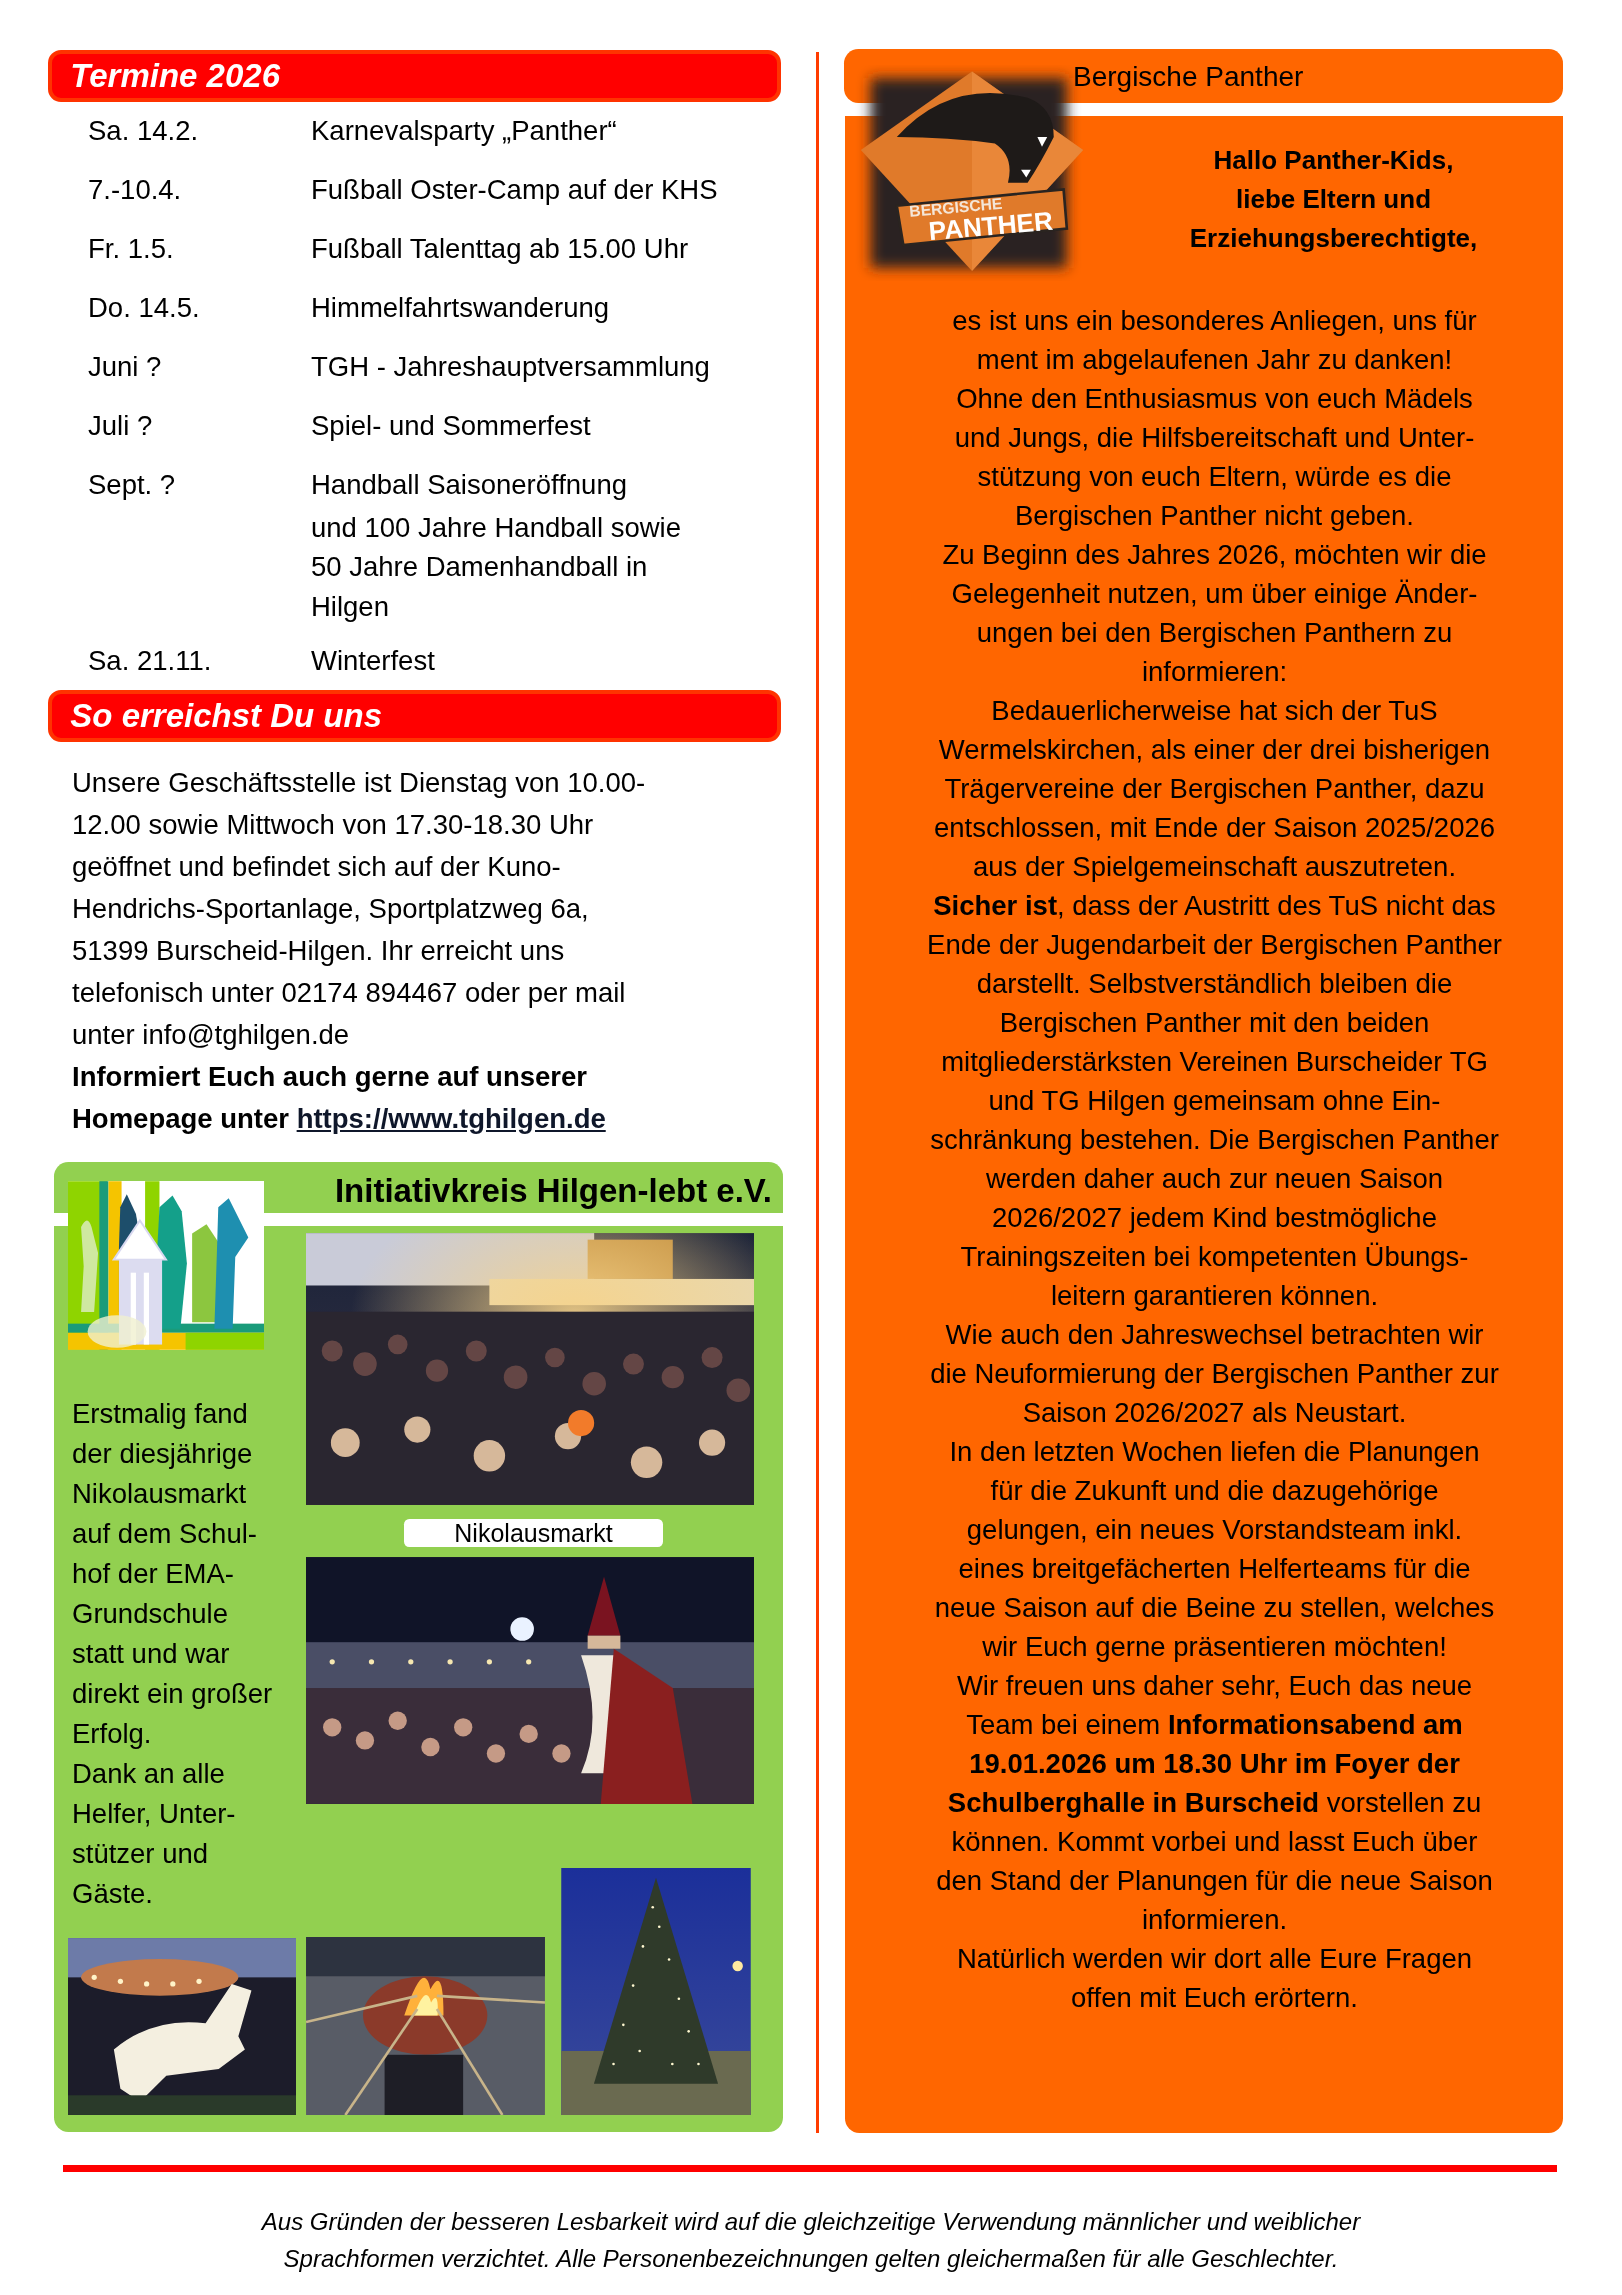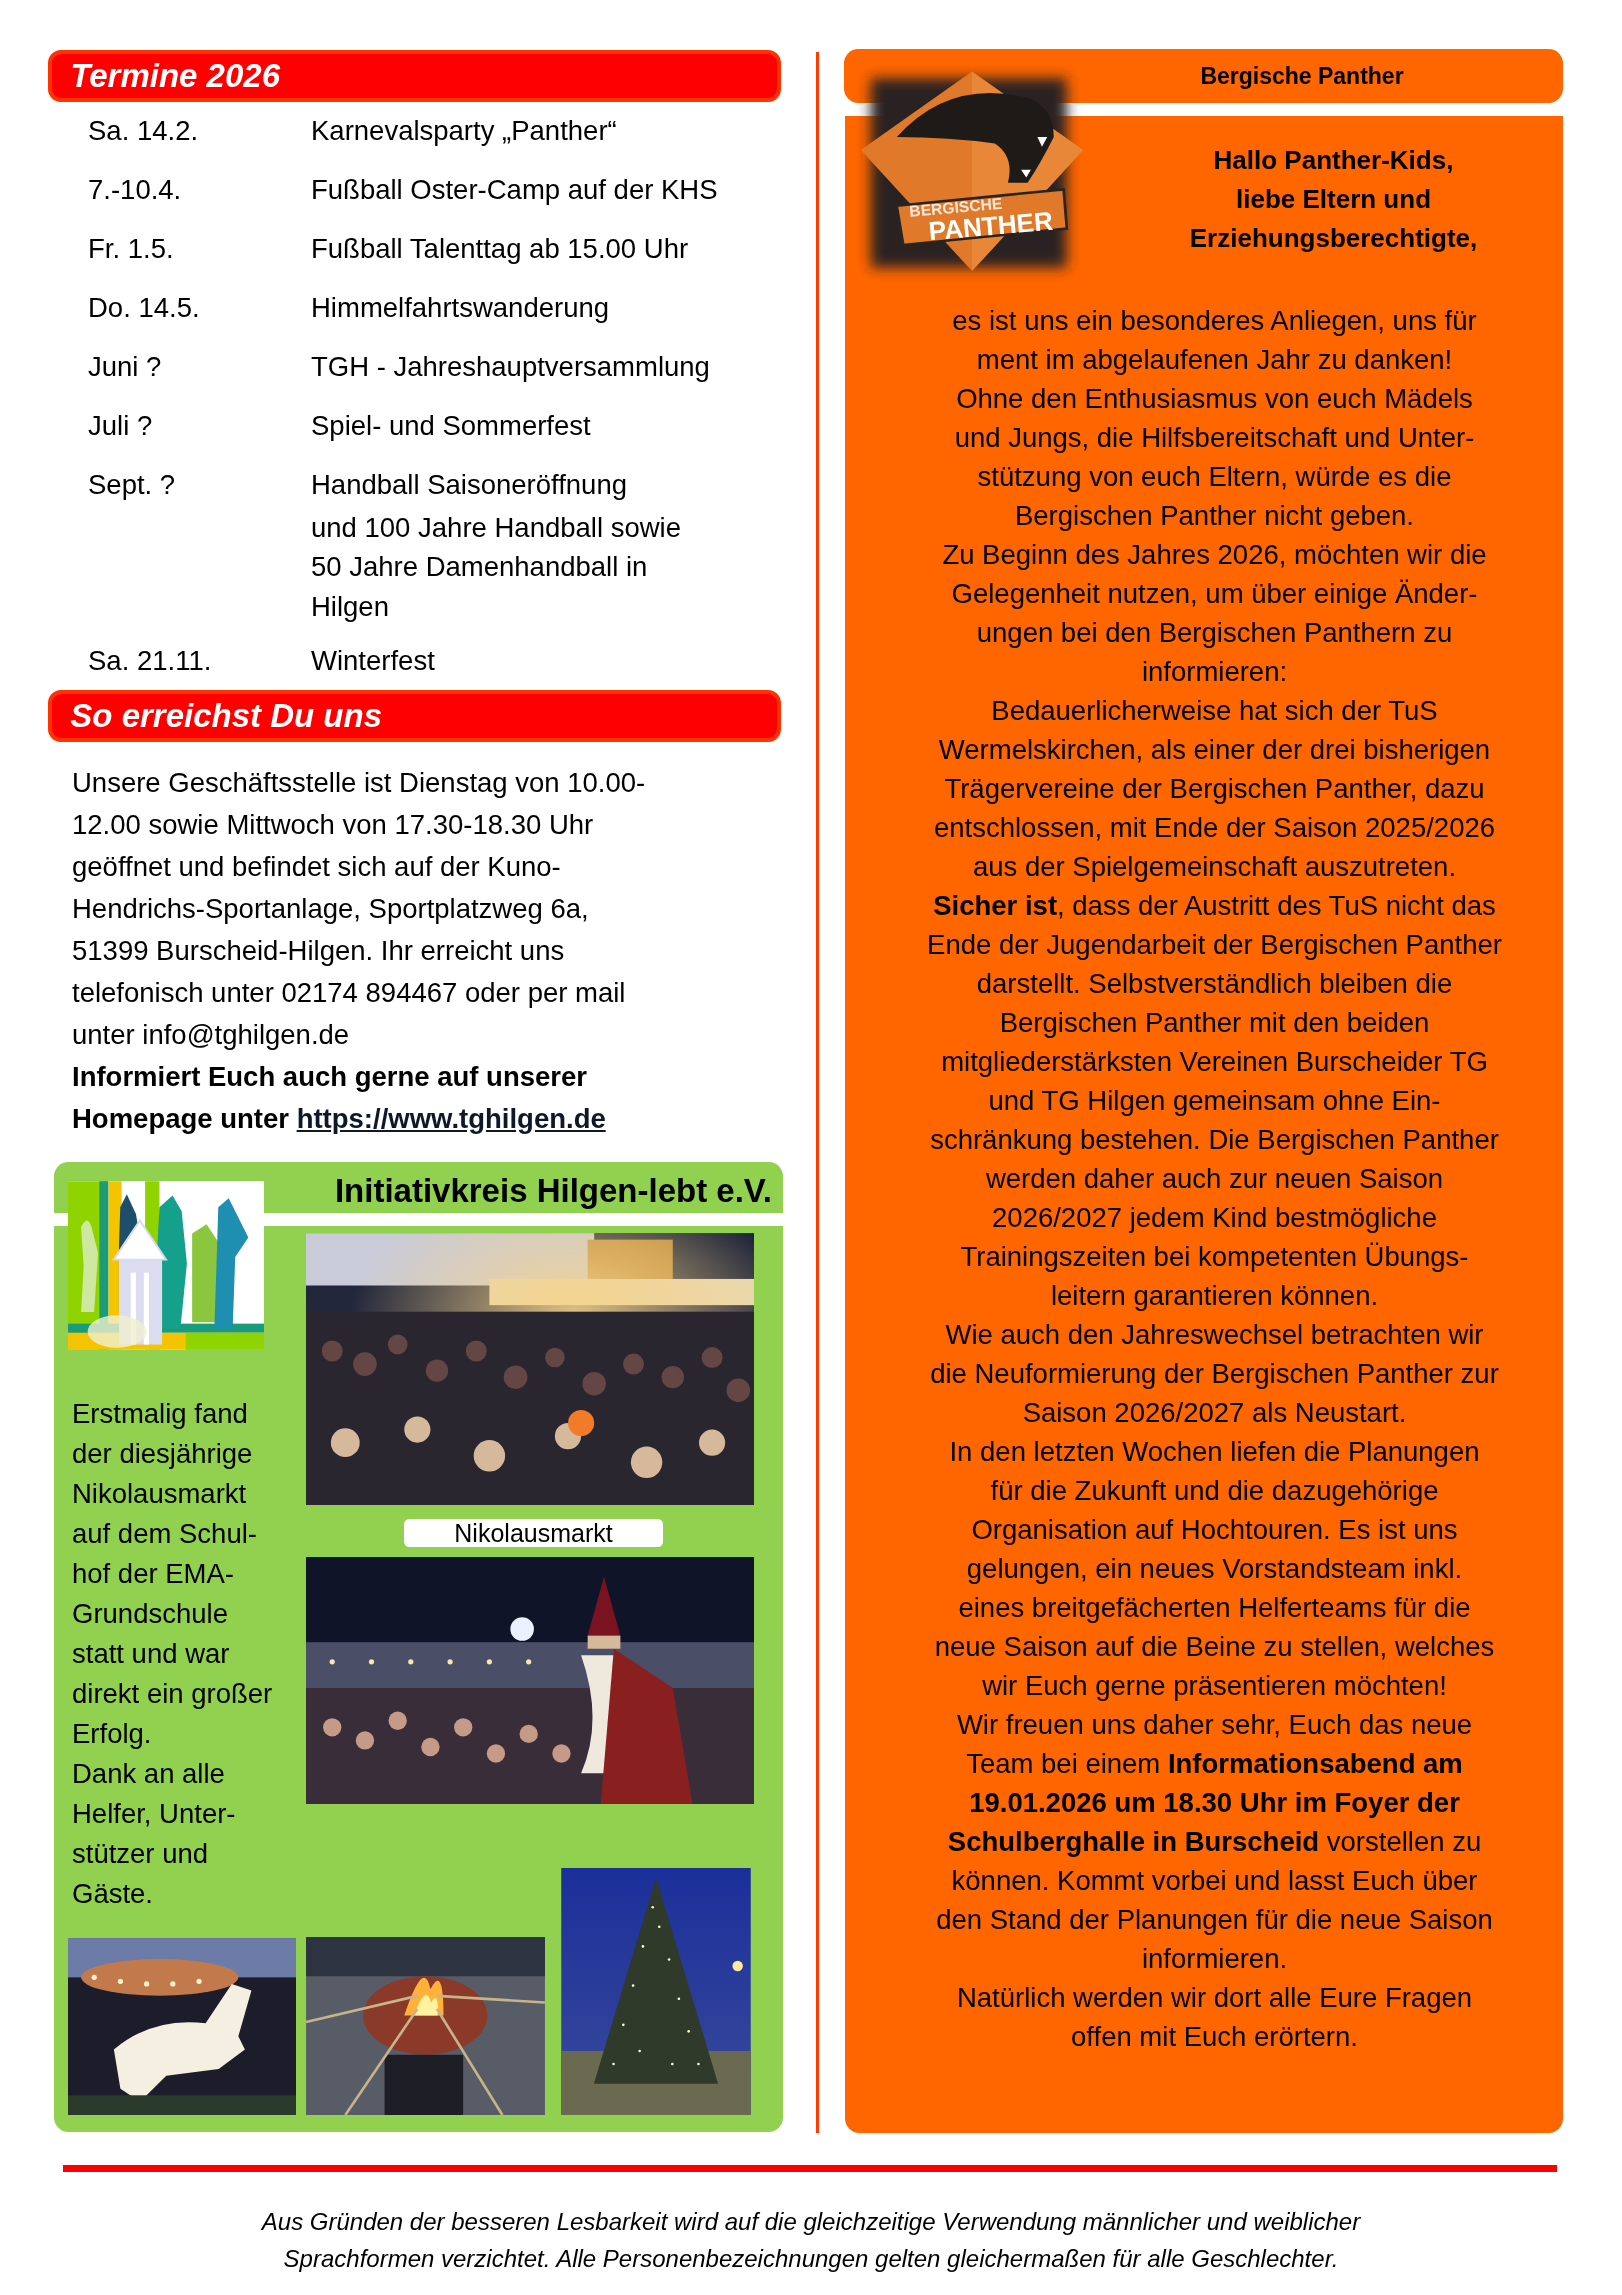--- a/index.html
+++ b/index.html
@@ -40,22 +40,22 @@
   #photo-nikolaus { left:306px; top:1557px; width:448px; height:247px; }
   #photo-reindeer { left:68px; top:1938px; width:228px; height:177px; }
   #photo-fire   { left:306px; top:1937px; width:239px; height:178px; }
   #photo-tree   { left:561px; top:1868px; width:190px; height:247px; }
   #caption-nikolaus { left:404px; top:1519px; width:259px; height:27.5px; background:#fff;
                       border-radius:5.2px; text-align:center; font-size:25px; line-height:29px; }
 
   
   #orange-hdr { left:844px; top:49px; width:719px; height:54px; background:#ff6600;
                 border-radius:14.4px; }
-  #orange-hdr-title { left:1073px; top:51px; width:458px; font-size:23px; font-weight:bold;
-                      line-height:51px; text-align:center; }
+  #orange-hdr-title { left:1073px; top:51px; width:458px; font-size:28px; font-weight:normal;
+                      line-height:51px; }
   #orange-body { left:845px; top:116px; width:718px; height:2017px; background:#ff6600;
                  border-radius:0 0 14.4px 14.4px; }
   #panther-logo { left:851px; top:65px; width:242px; height:216px; }
   #greeting { left:1124px; top:141px; width:419px; font-size:26px; font-weight:bold; line-height:39px;text-align:center; }
   #orange-text { left:881px; top:301px; width:667px; font-size:27.5px; line-height:39px;text-align:center; }
   #orange-text b { font-weight:bold; }
 
   
   #footer-rule { left:63px; top:2165px; width:1494px; height:6.5px; background:#ff0000; }
   #footer-note { left:39px; top:2203px; width:1544px; text-align:center; font-style:italic;
@@ -363,21 +363,20 @@
     <div><span>schränkung bestehen. Die Bergischen Panther</span></div>
     <div><span>werden daher auch zur neuen Saison</span></div>
     <div><span>2026/2027 jedem Kind bestmögliche</span></div>
     <div><span>Trainingszeiten bei kompetenten Übungs-</span></div>
     <div><span>leitern garantieren können.</span></div>
     <div><span>Wie auch den Jahreswechsel betrachten wir</span></div>
     <div><span>die Neuformierung der Bergischen Panther zur</span></div>
     <div><span>Saison 2026/2027 als Neustart.</span></div>
     <div><span>In den letzten Wochen liefen die Planungen</span></div>
     <div><span>für die Zukunft und die dazugehörige</span></div>
-    <div><span>Organisation auf Hochtouren. Es ist uns</span></div>
     <div><span>gelungen, ein neues Vorstandsteam inkl.</span></div>
     <div><span>eines breitgefächerten Helferteams für die</span></div>
     <div><span>neue Saison auf die Beine zu stellen, welches</span></div>
     <div><span>wir Euch gerne präsentieren möchten!</span></div>
     <div><span>Wir freuen uns daher sehr, Euch das neue</span></div>
     <div><span>Team bei einem </span><b>Informationsabend am</b></div>
     <div><b>19.01.2026 um 18.30 Uhr im Foyer der</b></div>
     <div><b>Schulberghalle in Burscheid</b><span> vorstellen zu</span></div>
     <div><span>können. Kommt vorbei und lasst Euch über</span></div>
     <div><span>den Stand der Planungen für die neue Saison</span></div>

